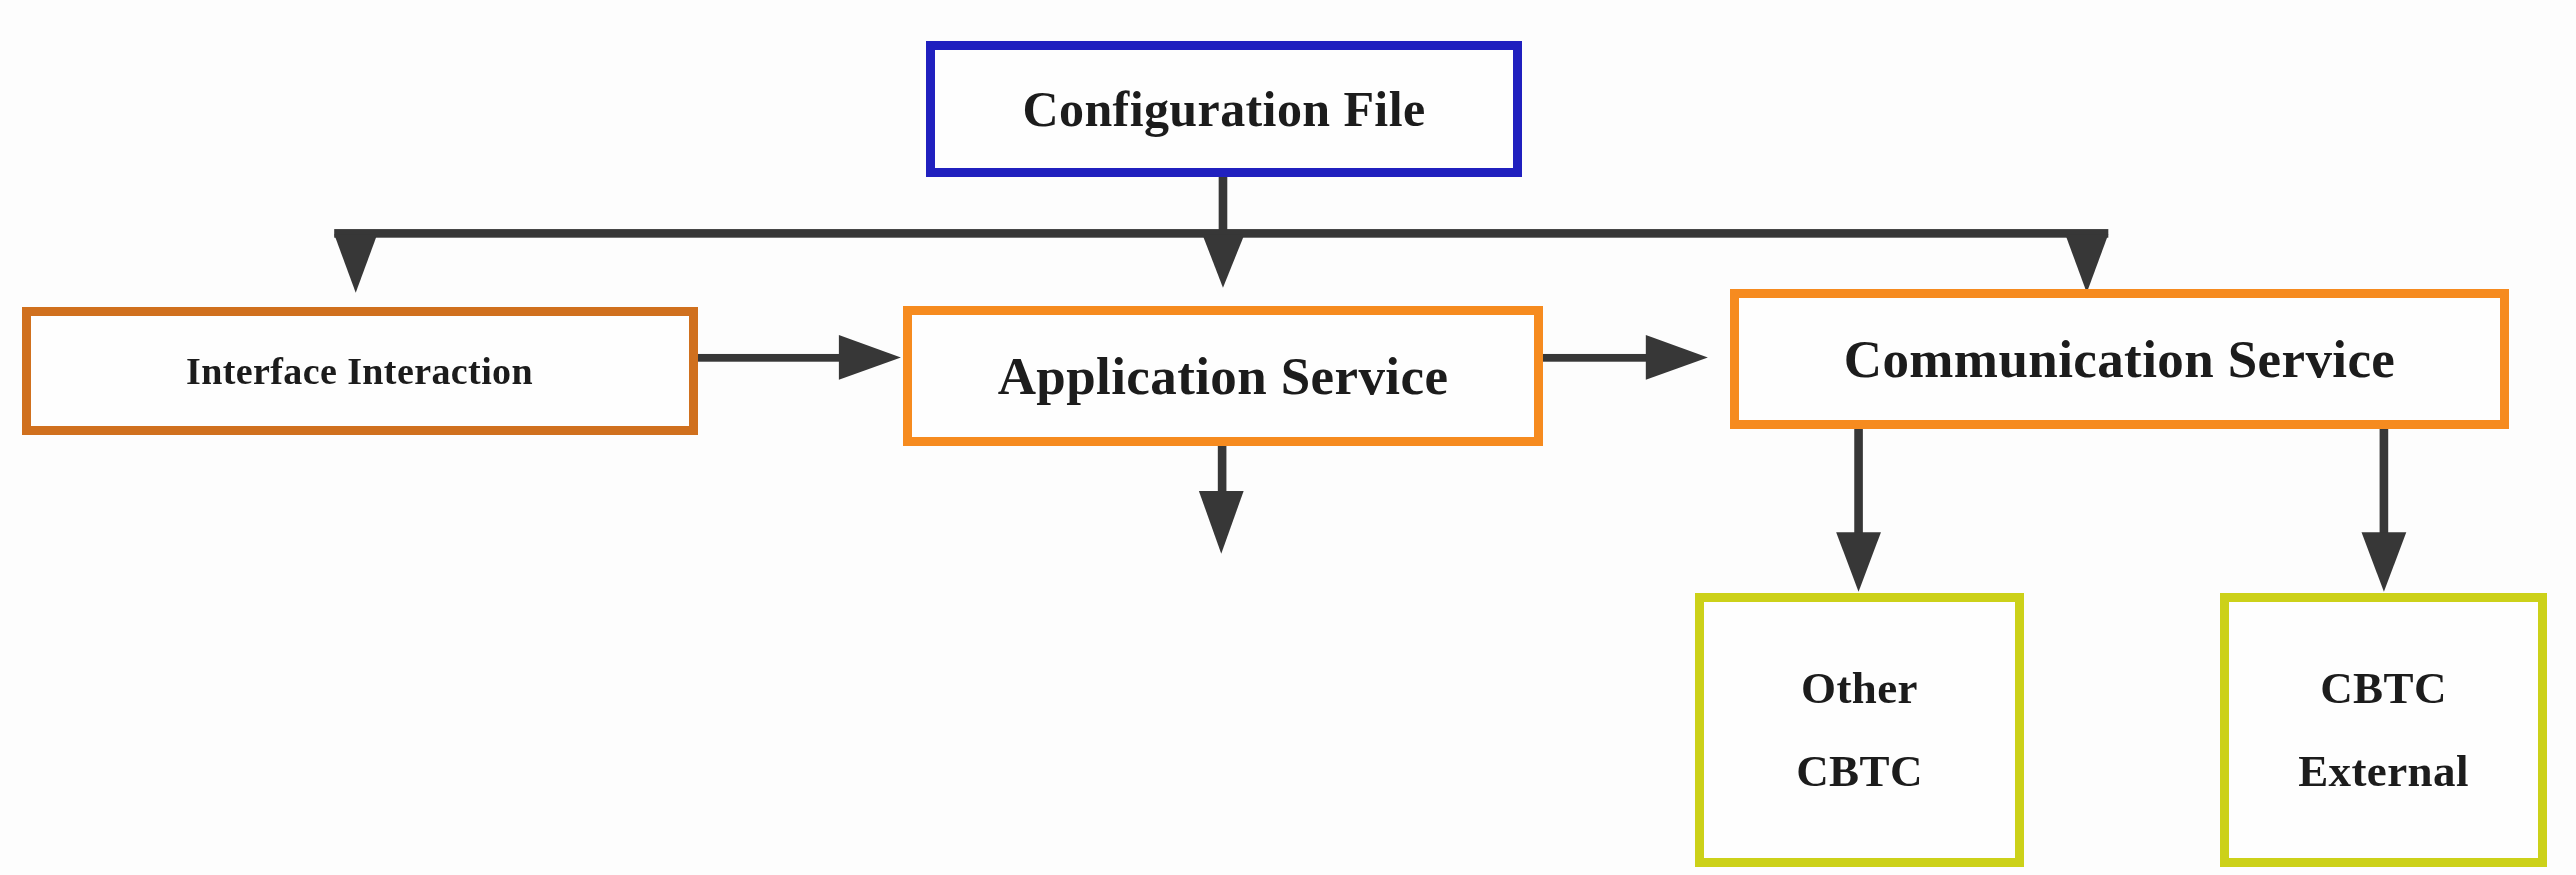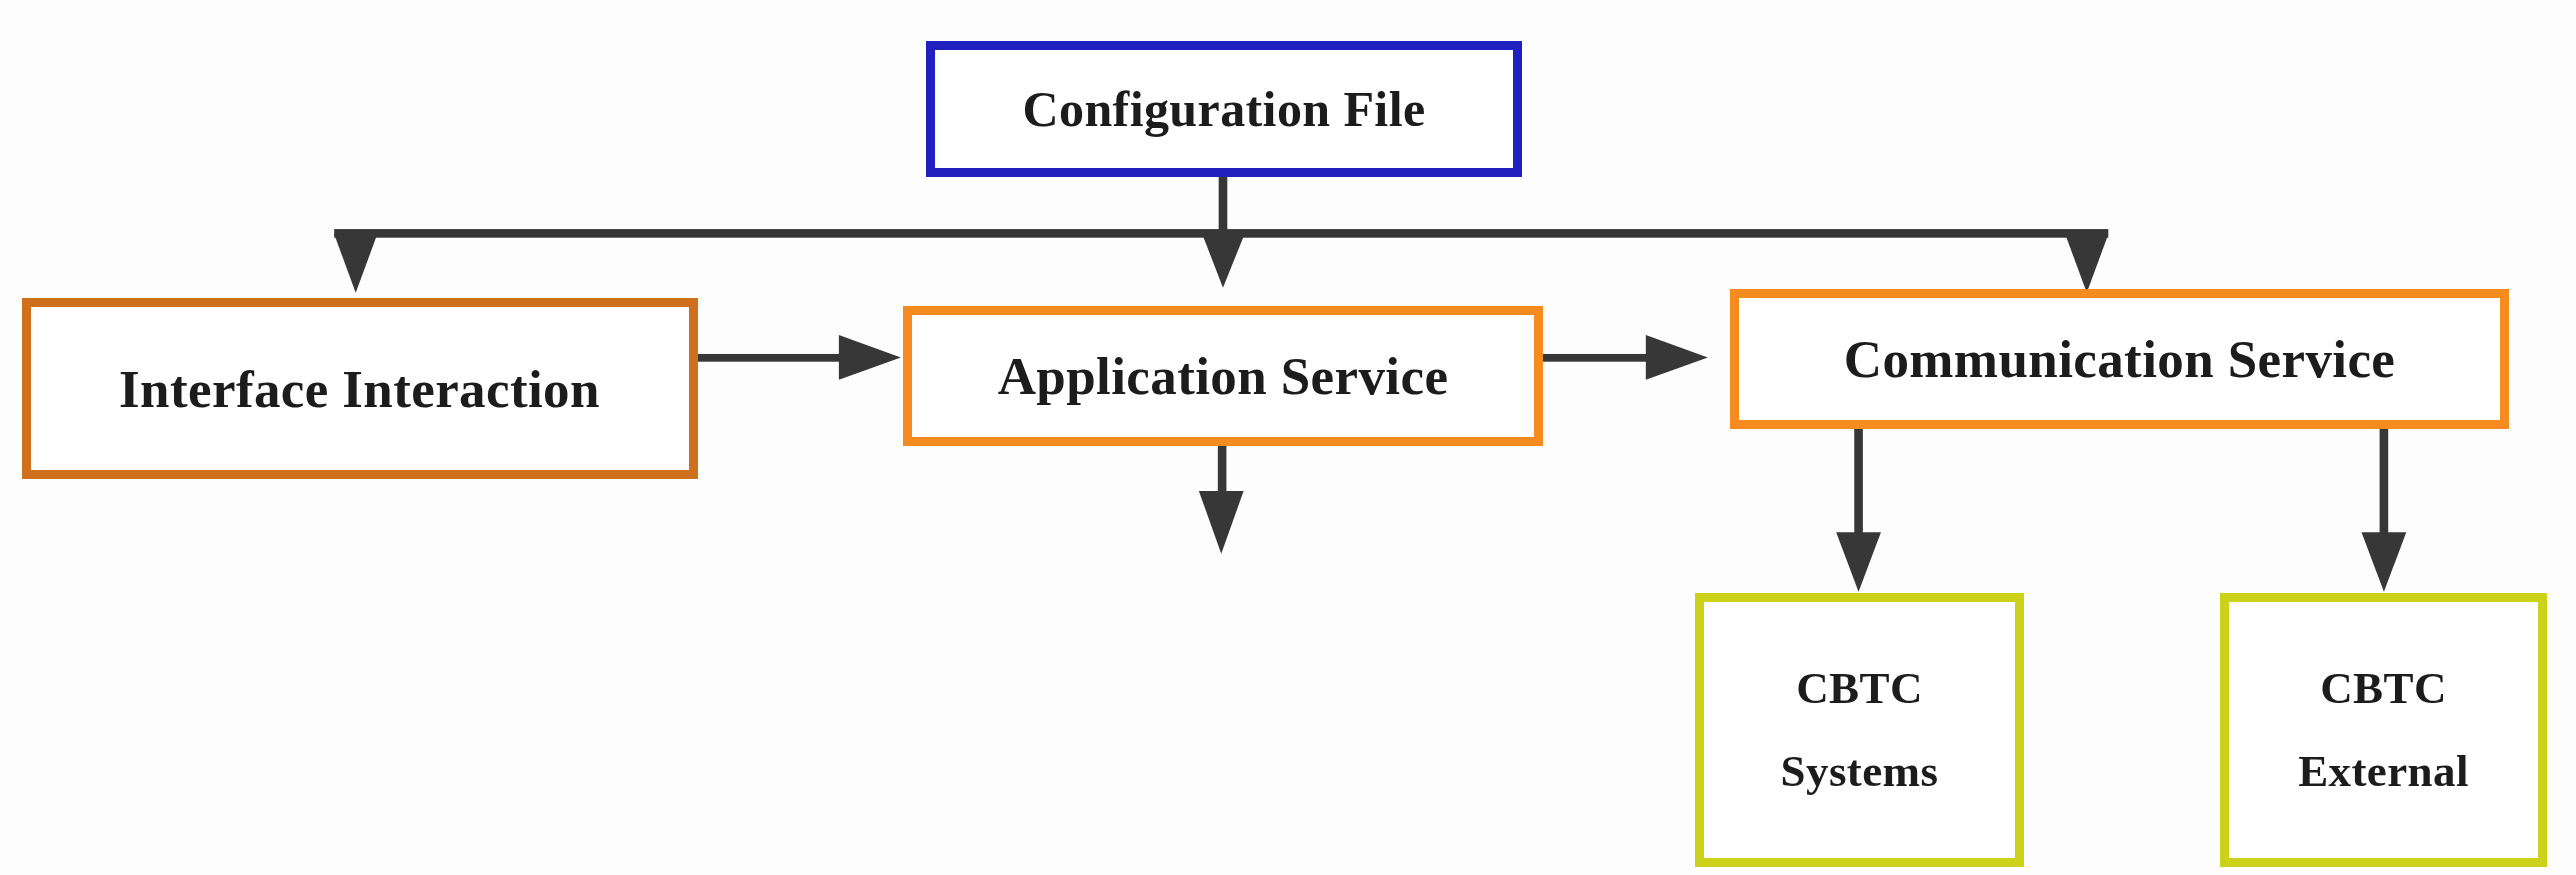--- a/index.html
+++ b/index.html
@@ -29,21 +29,21 @@
     display: flex;
     align-items: center;
     justify-content: center;
     text-align: center;
     font-weight: bold;
     color: #1c1c1c;
     letter-spacing: 0.4px;
   }
 
   .n-config        { left: 926px; top: 41px;  width: 596px; height: 136px; font-size: 50px; }
-  .n-interface     { left: 21.5px;   top: 298px; width: 676px; height: 181px; font-size: 53px; }
+  .n-interface     { left: 21.5px;   top: 307px; width: 676px; height: 128px; font-size: 38px; }
   .n-application   { left: 903px; top: 306px; width: 640px; height: 140px; font-size: 53px; }
   .n-communication { left: 1710px; top: 289px; width: 779px; height: 140px; font-size: 53px; margin-left: 20px; }
   .n-database      { left: 933px; top: 554px; width: 604px; height: 132px; font-size: 50px; }
   .n-other         { left: 1695px; top: 593px; width: 329px; height: 274px; font-size: 45px; }
   .n-external      { left: 2220px; top: 593px; width: 327px; height: 274px; font-size: 45px; }
 
   .multiline { flex-direction: column; }
   .multiline .line { display: block; line-height: 1.85; }
 </style>
 </head>
@@ -90,22 +90,22 @@
   <div class="node n-application" style="border-color: rgb(246, 139, 31);">
     <span>Application Service</span>
   </div>
 
   <div class="node n-communication" style="border-color: rgb(246, 139, 31);">
     <span>Communication Service</span>
   </div>
 
 
   <div class="node n-other multiline" style="border-color: rgb(204, 209, 25);">
+    <span class="line">Other</span>
     <span class="line">CBTC</span>
-    <span class="line">Systems</span>
   </div>
 
   <div class="node n-external multiline" style="border-color: rgb(204, 209, 25);">
     <span class="line">CBTC</span>
     <span class="line">External</span>
   </div>
 
 </div>
 
 

